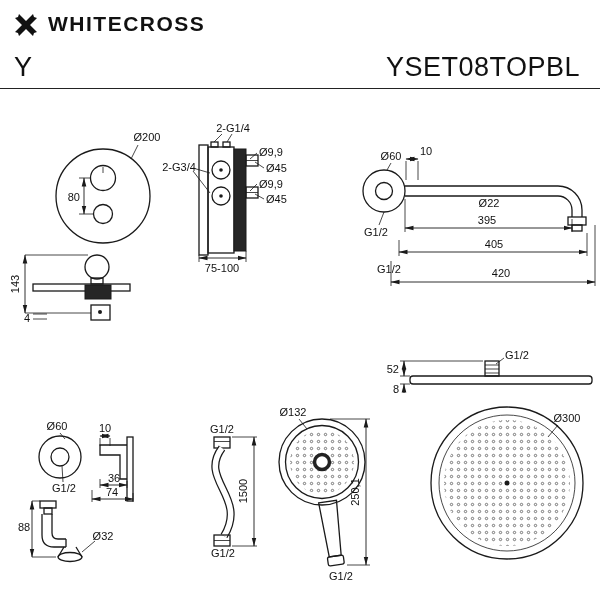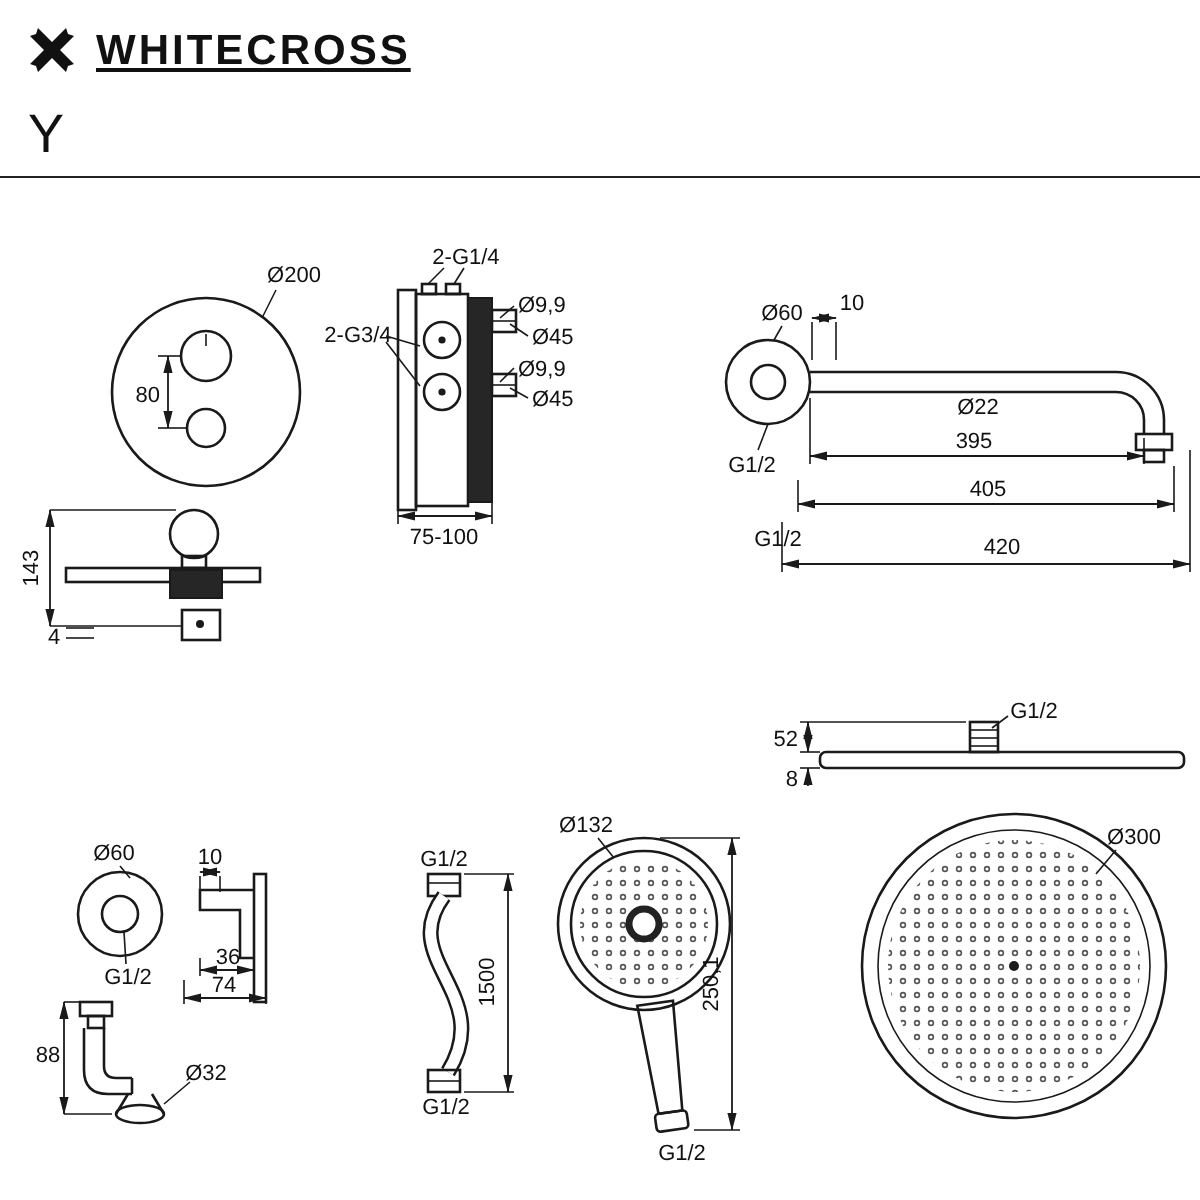--- a/index.html
+++ b/index.html
@@ -1,18 +1,18 @@
 <!DOCTYPE html>
 <html><head>
 <meta charset="utf-8">
 <style>
   * { margin:0; padding:0; box-sizing:border-box; }
   html,body { width:600px; height:600px; background:#fff; overflow:hidden;
     font-family:"Liberation Sans", sans-serif; color:#111; position:relative; }
-  .logo-row { position:absolute; top:12px; left:13px; display:flex; align-items:flex-end; gap:9px;text-decoration:underline; }
+  .logo-row { position:absolute; top:12px; left:13px; display:flex; align-items:flex-start; gap:9px; }
   .brand { font-size:21px; font-weight:bold; letter-spacing:1.5px; }
   .title-row { position:absolute; top:52px; left:14px; right:20px; display:flex;
     justify-content:space-between; align-items:flex-end; font-size:27px; letter-spacing:.5px; }
   .rule { position:absolute; top:88px; left:0; width:600px; border-top:1.6px solid #222; }
   .drawing { position:absolute; top:95px; left:0; }
   .lbl { font-family:"Liberation Sans", sans-serif; font-size:11px; fill:#111; }
   .ln { fill:none; stroke:#1a1a1a; stroke-width:1.3; }
   .dark { fill:#262626; stroke:#1a1a1a; stroke-width:1; }
   .dim { fill:none; stroke:#1a1a1a; stroke-width:.9; }
   .ext { fill:none; stroke:#1a1a1a; stroke-width:.8; }
@@ -22,20 +22,21 @@
 
 <div class="logo-row">
   <svg width="26" height="26" viewBox="0 0 26 26">
     <path d="M2,6 L5,5 L6,2 L13,9 L20,2 L21,5 L24,6 L17,13 L24,20 L21,21 L20,24 L13,17 L6,24 L5,21 L2,20 L9,13 Z" fill="#111"></path>
   </svg>
   <span class="brand">WHITECROSS</span>
 </div>
 
 <div class="title-row">
   <span>Y</span>
+  <span>YSET08TOPBL</span>
 </div>
 <div class="rule"></div>
 
 <svg class="drawing" width="600" height="505" viewBox="0 0 600 505">
   <defs>
     <marker id="ae" markerWidth="10" markerHeight="8" refX="8.5" refY="3" orient="auto" markerUnits="userSpaceOnUse">
       <path d="M9,3 L0,0.7 L0,5.3 Z" fill="#1a1a1a"></path>
     </marker>
     <marker id="ar" markerWidth="10" markerHeight="8" refX="8.5" refY="3" orient="auto-start-reverse" markerUnits="userSpaceOnUse">
       <path d="M9,3 L0,0.7 L0,5.3 Z" fill="#1a1a1a"></path>

